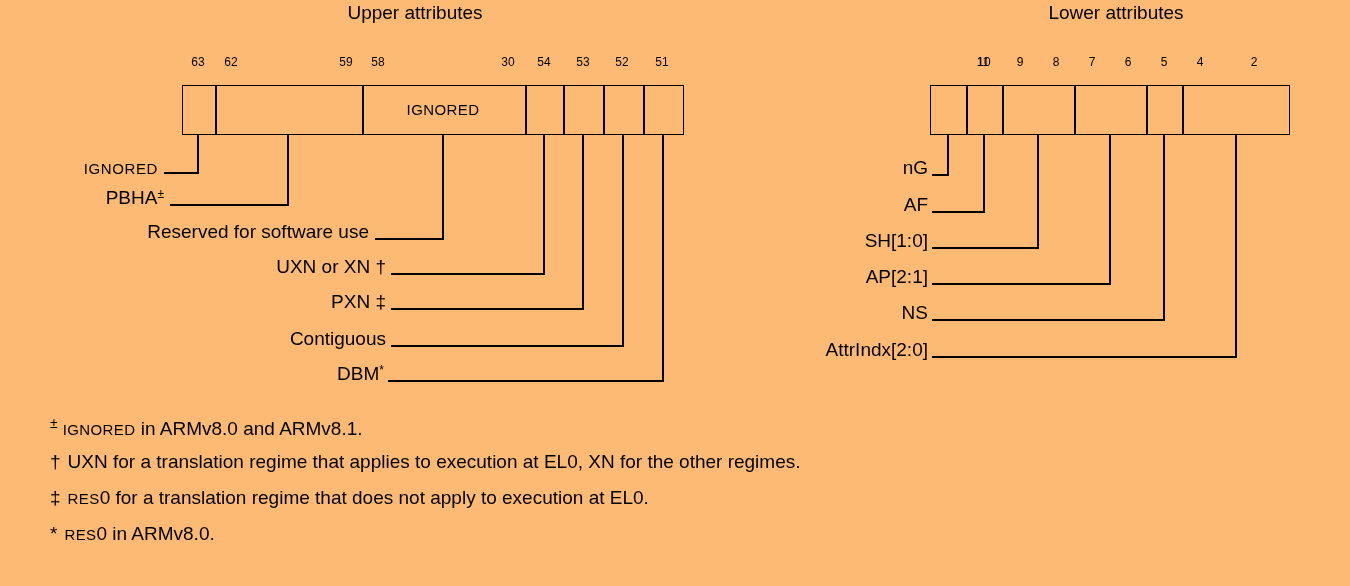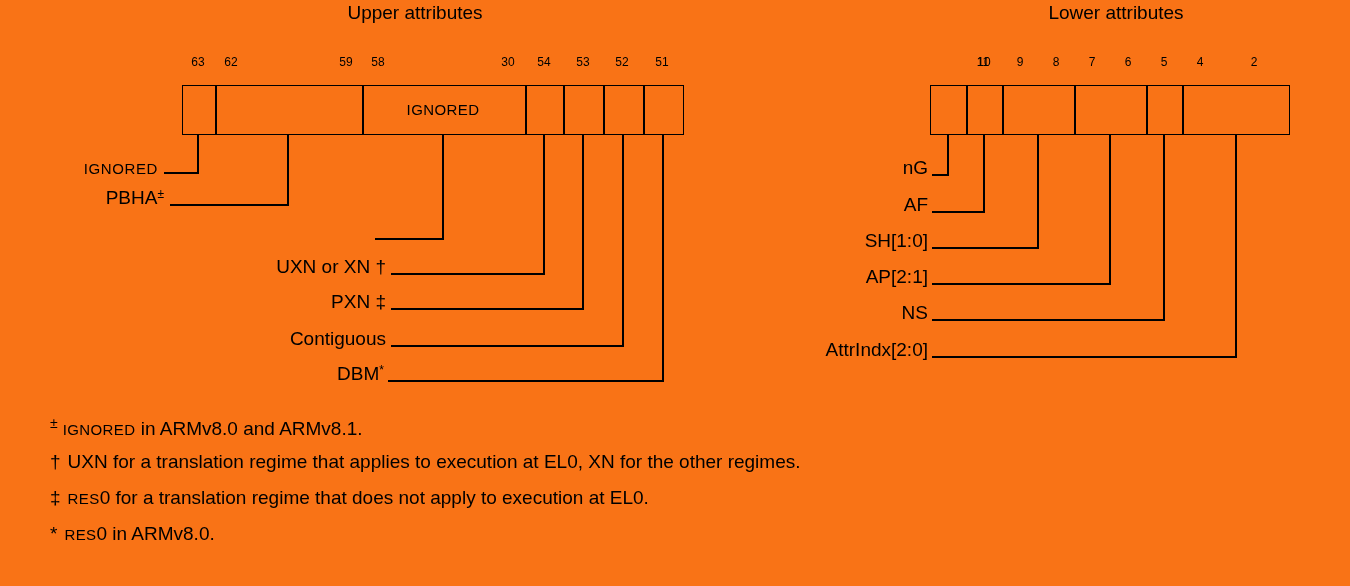--- a/index.html
+++ b/index.html
@@ -4,21 +4,21 @@
 <style>
   html, body {
     margin: 0;
     padding: 0;
     background: #ffffff;
   }
   #stage {
     position: relative;
     width: 1350px;
     height: 586px;
-    background: #f97316;
+    background: #fdba74;
     color: #000000;
     font-family: "Liberation Sans", sans-serif;
     overflow: hidden;
   }
   .title {
     position: absolute;
     top: 2px;
     font-size: 19px;
     text-align: center;
     white-space: nowrap;
@@ -122,20 +122,21 @@
   <div class="boxtext" style="left:443px;">IGNORED</div>
 
   <div class="flabel sc-label" style="right:1192px; top:160px;">IGNORED</div>
   <div class="hl" style="left:164px; top:172px; width:35px;"></div>
   <div class="vl" style="left:197px; top:135px; height:38px;"></div>
 
   <div class="flabel" style="right:1186px; top:187px;"><span>PBHA</span><span class="sup">±</span></div>
   <div class="hl" style="left:170px; top:204px; width:118px;"></div>
   <div class="vl" style="left:287px; top:135px; height:71px;"></div>
 
+  <div class="flabel" style="right:981px; top:221px;">Reserved for software use</div>
   <div class="hl" style="left:375px; top:238px; width:69px;"></div>
   <div class="vl" style="left:442px; top:135px; height:105px;"></div>
 
   <div class="flabel" style="right:964px; top:256px;">UXN or XN †</div>
   <div class="hl" style="left:391px; top:273px; width:154px;"></div>
   <div class="vl" style="left:543px; top:135px; height:140px;"></div>
 
   <div class="flabel" style="right:964px; top:291px;text-align:center;">PXN ‡</div>
   <div class="hl" style="left:391px; top:308px; width:192px;"></div>
   <div class="vl" style="left:582px; top:135px; height:175px;"></div>

